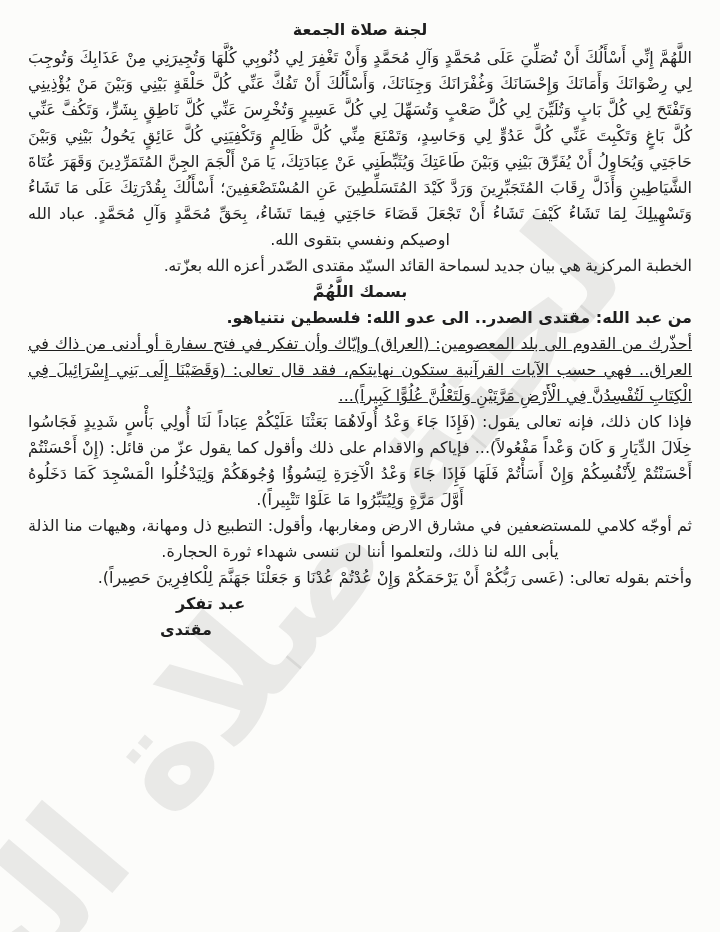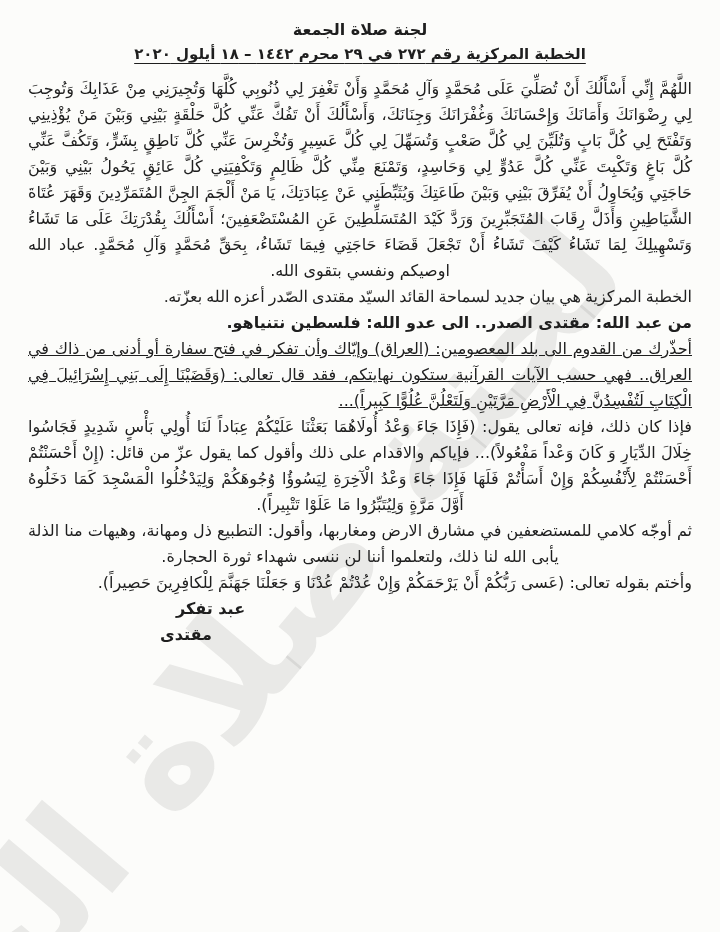--- a/index.html
+++ b/index.html
@@ -69,26 +69,26 @@
 <body>
 
 <div class="page">
 
   <div class="watermark">لجنة صلاة الجمعة</div>
 
   <div class="content">
 
     <div class="committee">لجنة صلاة الجمعة</div>
 
-    <div class="doc-title">الخطبة المركزية رقم ٢٧٢ في ٢٩ محرم ١٤٤٢ – ١٨ أيلول ٢٠٢٠</div>
 
     <p class="body-text just just-last-center dua">اللَّهُمَّ إِنِّي أَسْأَلُكَ أَنْ تُصَلِّيَ عَلَى مُحَمَّدٍ وَآلِ مُحَمَّدٍ وَأَنْ تَغْفِرَ لِي ذُنُوبِي كُلَّهَا وَتُجِيرَنِي مِنْ عَذَابِكَ وَتُوجِبَ لِي رِضْوَانَكَ وَأَمَانَكَ وَإِحْسَانَكَ وَغُفْرَانَكَ وَجِنَانَكَ، وَأَسْأَلُكَ أَنْ تَفُكَّ عَنِّي كُلَّ حَلْقَةٍ بَيْنِي وَبَيْنَ مَنْ يُؤْذِينِي وَتَفْتَحَ لِي كُلَّ بَابٍ وَتُلَيِّنَ لِي كُلَّ صَعْبٍ وَتُسَهِّلَ لِي كُلَّ عَسِيرٍ وَتُخْرِسَ عَنِّي كُلَّ نَاطِقٍ بِشَرٍّ، وَتَكُفَّ عَنِّي كُلَّ بَاغٍ وَتَكْبِتَ عَنِّي كُلَّ عَدُوٍّ لِي وَحَاسِدٍ، وَتَمْنَعَ مِنِّي كُلَّ ظَالِمٍ وَتَكْفِيَنِي كُلَّ عَائِقٍ يَحُولُ بَيْنِي وَبَيْنَ حَاجَتِي وَيُحَاوِلُ أَنْ يُفَرِّقَ بَيْنِي وَبَيْنَ طَاعَتِكَ وَيُثَبِّطَنِي عَنْ عِبَادَتِكَ، يَا مَنْ أَلْجَمَ الجِنَّ المُتَمَرِّدِينَ وَقَهَرَ عُتَاةَ الشَّيَاطِينِ وَأَذَلَّ رِقَابَ المُتَجَبِّرِينَ وَرَدَّ كَيْدَ المُتَسَلِّطِينَ عَنِ المُسْتَضْعَفِينَ؛ أَسْأَلُكَ بِقُدْرَتِكَ عَلَى مَا تَشَاءُ وَتَسْهِيلِكَ لِمَا تَشَاءُ كَيْفَ تَشَاءُ أَنْ تَجْعَلَ قَضَاءَ حَاجَتِي فِيمَا تَشَاءُ، بِحَقِّ مُحَمَّدٍ وَآلِ مُحَمَّدٍ. عباد الله اوصيكم ونفسي بتقوى الله.</p>
 
     <p class="body-text intro-note">الخطبة المركزية هي بيان جديد لسماحة القائد السيّد مقتدى الصّدر أعزه الله بعزّته.</p>
 
+    <p class="body-text basmala">بسمك اللَّهُمَّ</p>
 
     <p class="body-text address">من عبد الله: مقتدى الصدر.. الى عدو الله: فلسطين نتنياهو.</p>
 
     <p class="body-text just warning-1">أحذّرك من القدوم الى بلد المعصومين: (العراق) وإيّاك وأن تفكر في فتح سفارة أو أدنى من ذاك في العراق.. فهي حسب الآيات القرآنية ستكون نهايتكم، فقد قال تعالى: (وَقَضَيْنَا إِلَى بَنِي إِسْرَائِيلَ فِي الْكِتَابِ لَتُفْسِدُنَّ فِي الْأَرْضِ مَرَّتَيْنِ وَلَتَعْلُنَّ عُلُوًّا كَبِيراً)...</p>
 
     <p class="body-text just just-last-center warning-2">فإذا كان ذلك، فإنه تعالى يقول: (فَإِذَا جَاءَ وَعْدُ أُولَاهُمَا بَعَثْنَا عَلَيْكُمْ عِبَاداً لَنَا أُولِي بَأْسٍ شَدِيدٍ فَجَاسُوا خِلَالَ الدِّيَارِ وَ كَانَ وَعْداً مَفْعُولاً)... فإياكم والاقدام على ذلك وأقول كما يقول عزّ من قائل: (إِنْ أَحْسَنْتُمْ أَحْسَنْتُمْ لِأَنْفُسِكُمْ وَإِنْ أَسَأْتُمْ فَلَهَا فَإِذَا جَاءَ وَعْدُ الْآخِرَةِ لِيَسُوؤُا وُجُوهَكُمْ وَلِيَدْخُلُوا الْمَسْجِدَ كَمَا دَخَلُوهُ أَوَّلَ مَرَّةٍ وَلِيُتَبِّرُوا مَا عَلَوْا تَتْبِيراً).</p>
 
     <p class="body-text just just-last-center mustadafin">ثم أوجّه كلامي للمستضعفين في مشارق الارض ومغاربها، وأقول: التطبيع ذل ومهانة، وهيهات منا الذلة يأبى الله لنا ذلك، ولتعلموا أننا لن ننسى شهداء ثورة الحجارة.</p>
 
 

